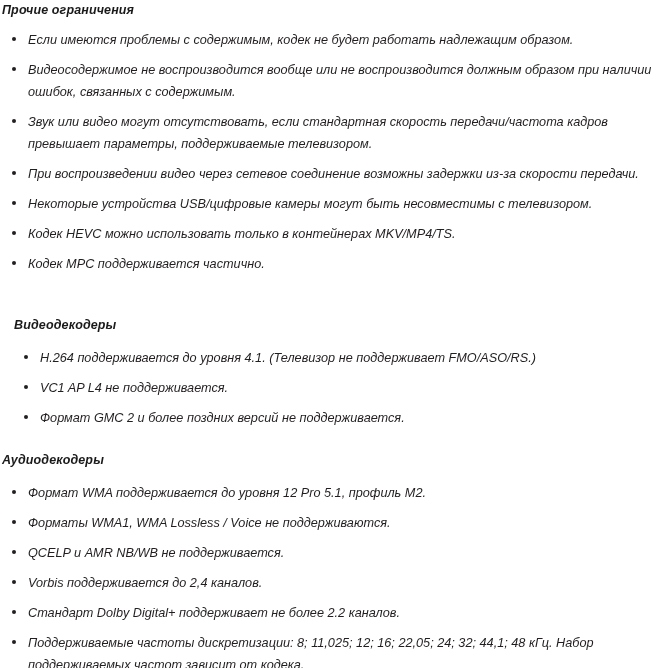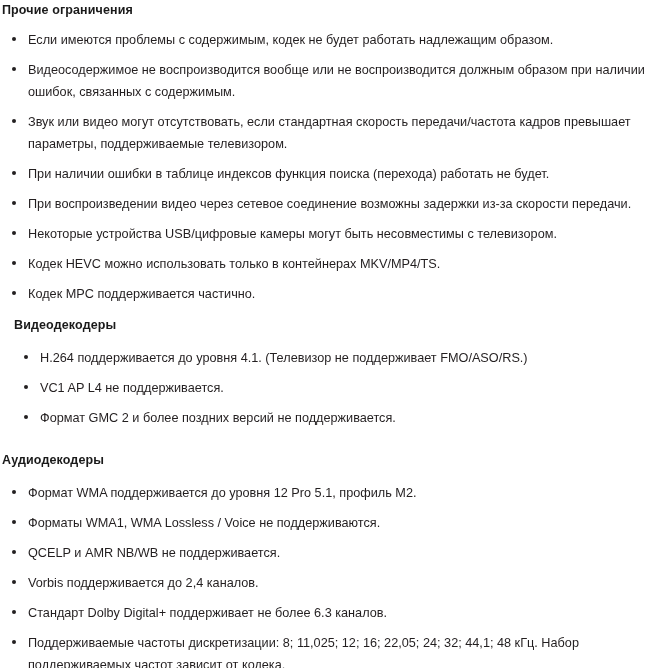--- a/index.html
+++ b/index.html
@@ -15,20 +15,21 @@
     font-family: "Liberation Sans", "DejaVu Sans", sans-serif;
     color: #231f20;
     -webkit-font-smoothing: antialiased;
   }
   .page {
     position: relative;
     width: 586px;
     height: 668px;
     padding: 0;
     box-sizing: border-box;
+    font-style: italic;
   }
   .section {
     margin: 0;
     padding: 0;
   }
   .section-heading {
     font-size: 12.5px;
     font-weight: bold;
     color: #1a1a1a;
     line-height: 16px;
@@ -89,24 +90,20 @@
       <li class="bullet-item">
         <span class="bullet-dot"></span>
         <span>Видеосодержимое не воспроизводится вообще или не воспроизводится должным образом при наличии ошибок, связанных с содержимым.</span>
       </li>
       <li class="bullet-item">
         <span class="bullet-dot"></span>
         <span>Звук или видео могут отсутствовать, если стандартная скорость передачи/частота кадров превышает параметры, поддерживаемые телевизором.</span>
       </li>
       <li class="bullet-item">
         <span class="bullet-dot"></span>
-        <span>При наличии ошибки в таблице индексов функция поиска (перехода) работать не будет.</span>
-      </li>
-      <li class="bullet-item">
-        <span class="bullet-dot"></span>
         <span>При воспроизведении видео через сетевое соединение возможны задержки из-за скорости передачи.</span>
       </li>
       <li class="bullet-item">
         <span class="bullet-dot"></span>
         <span>Некоторые устройства USB/цифровые камеры могут быть несовместимы с телевизором.</span>
       </li>
       <li class="bullet-item">
         <span class="bullet-dot"></span>
         <span>Кодек HEVC можно использовать только в контейнерах MKV/MP4/TS.</span>
       </li>
@@ -149,21 +146,21 @@
       <li class="bullet-item">
         <span class="bullet-dot"></span>
         <span>QCELP и AMR NB/WB не поддерживается.</span>
       </li>
       <li class="bullet-item">
         <span class="bullet-dot"></span>
         <span>Vorbis поддерживается до 2,4 каналов.</span>
       </li>
       <li class="bullet-item">
         <span class="bullet-dot"></span>
-        <span>Стандарт Dolby Digital+ поддерживает не более 6.3 каналов.</span>
+        <span>Стандарт Dolby Digital+ поддерживает не более 2.2 каналов.</span>
       </li>
       <li class="bullet-item">
         <span class="bullet-dot"></span>
         <span>Поддерживаемые частоты дискретизации: 8; 11,025; 12; 16; 22,05; 24; 32; 44,1; 48 кГц. Набор поддерживаемых частот зависит от кодека.</span>
       </li>
     </ul>
   </section>
 
 </div>
 

